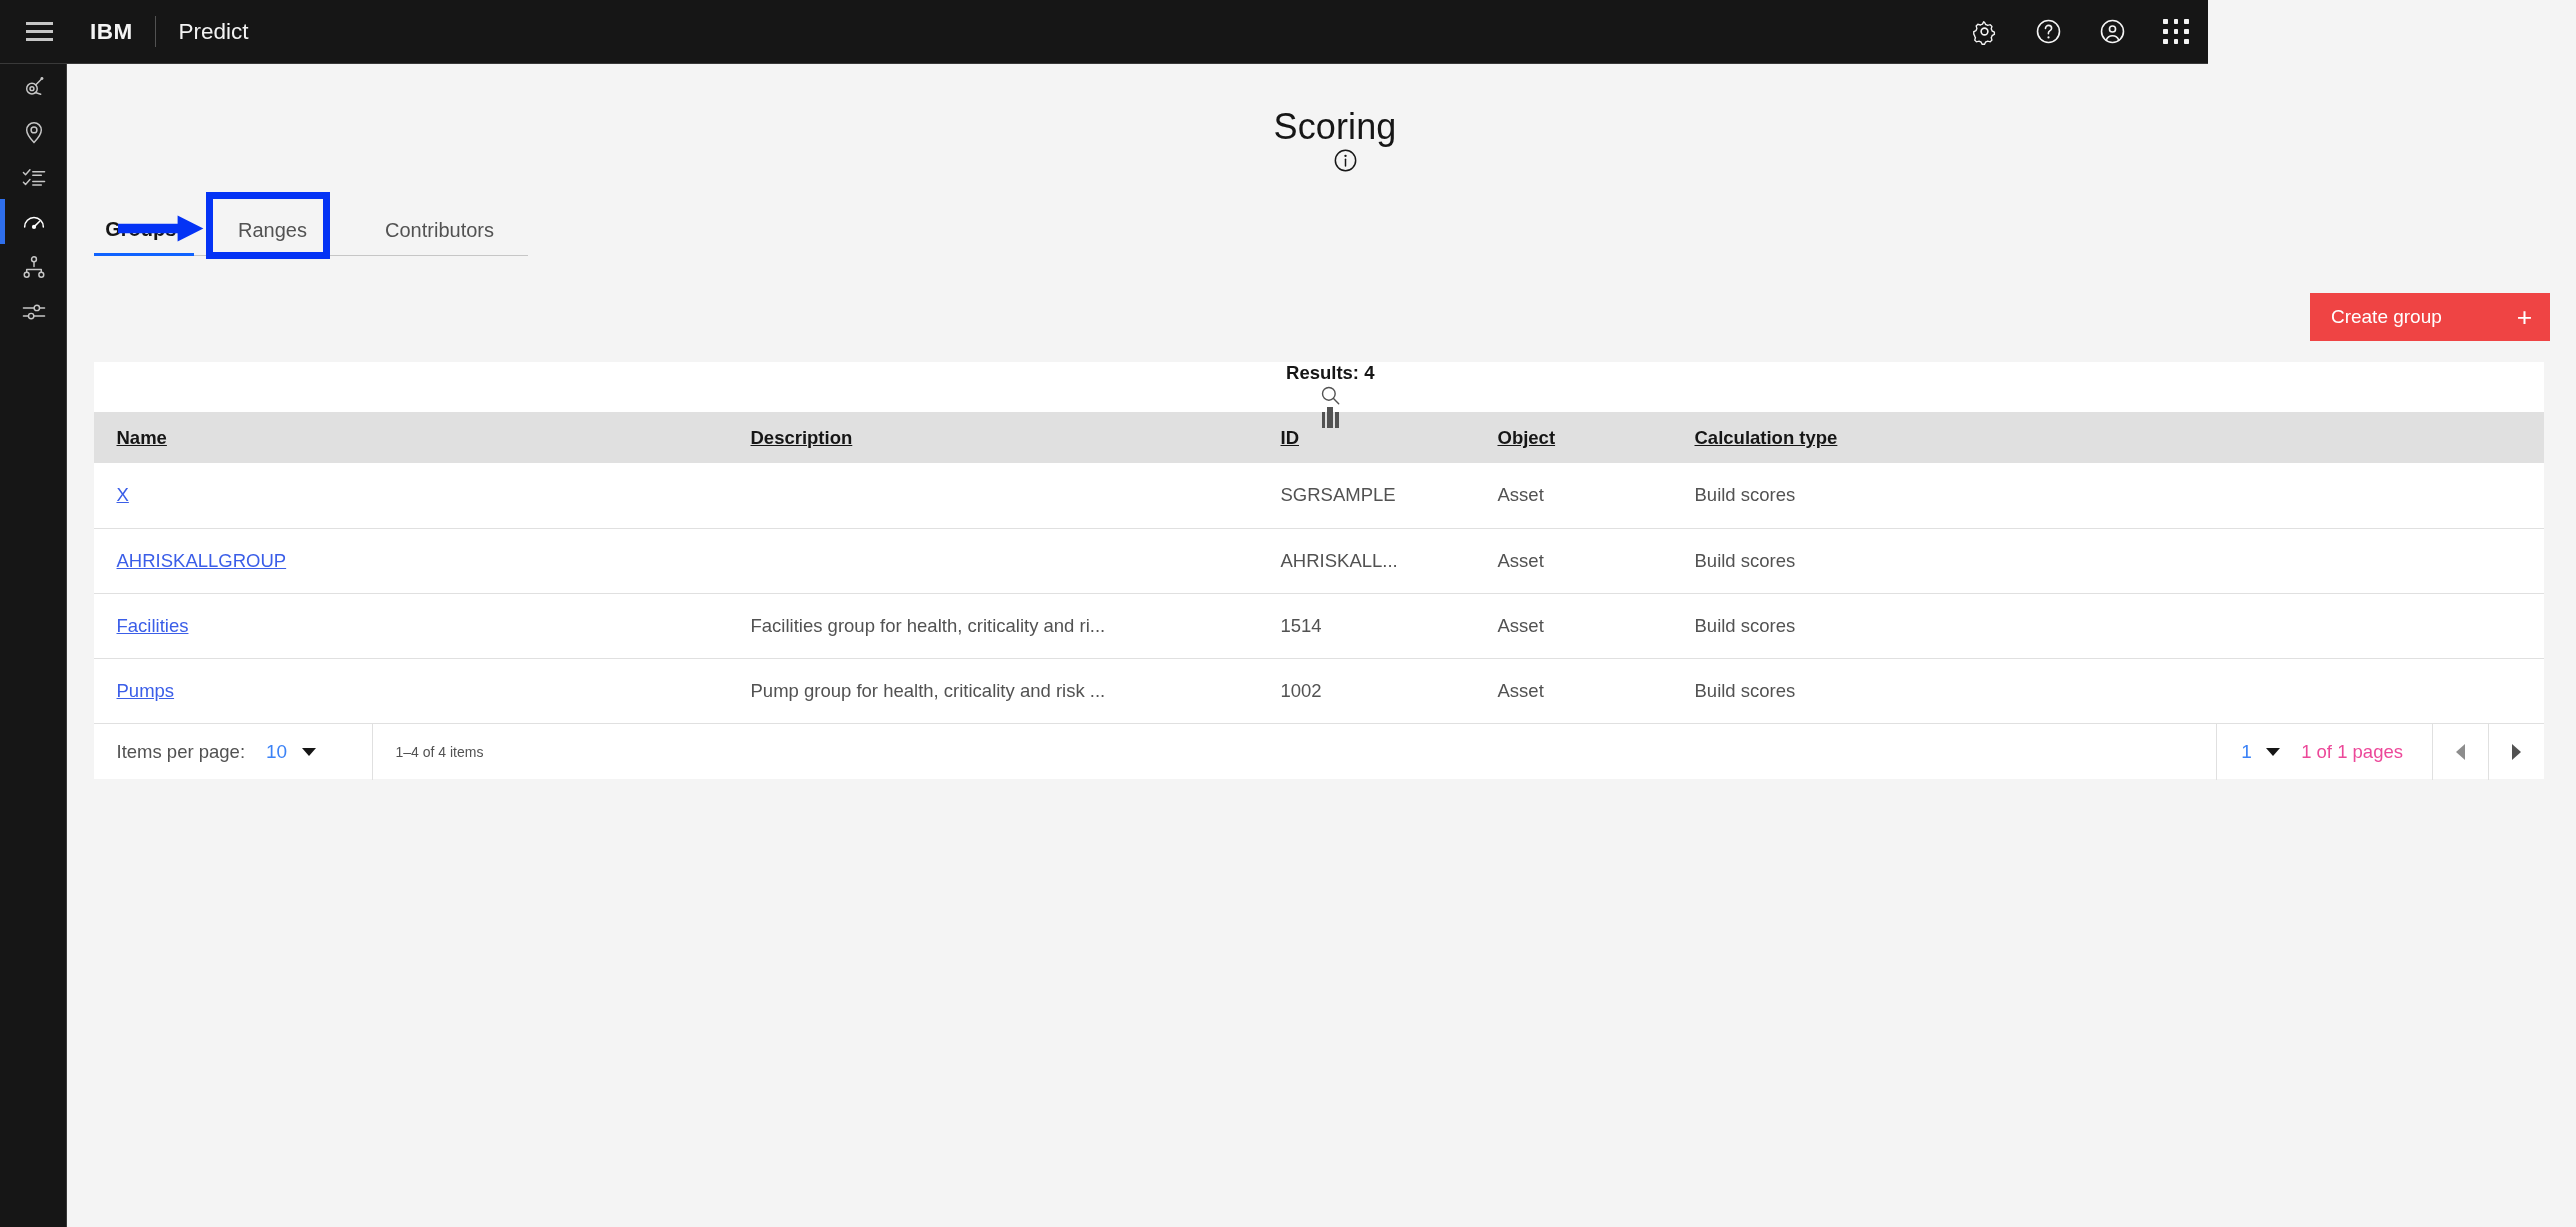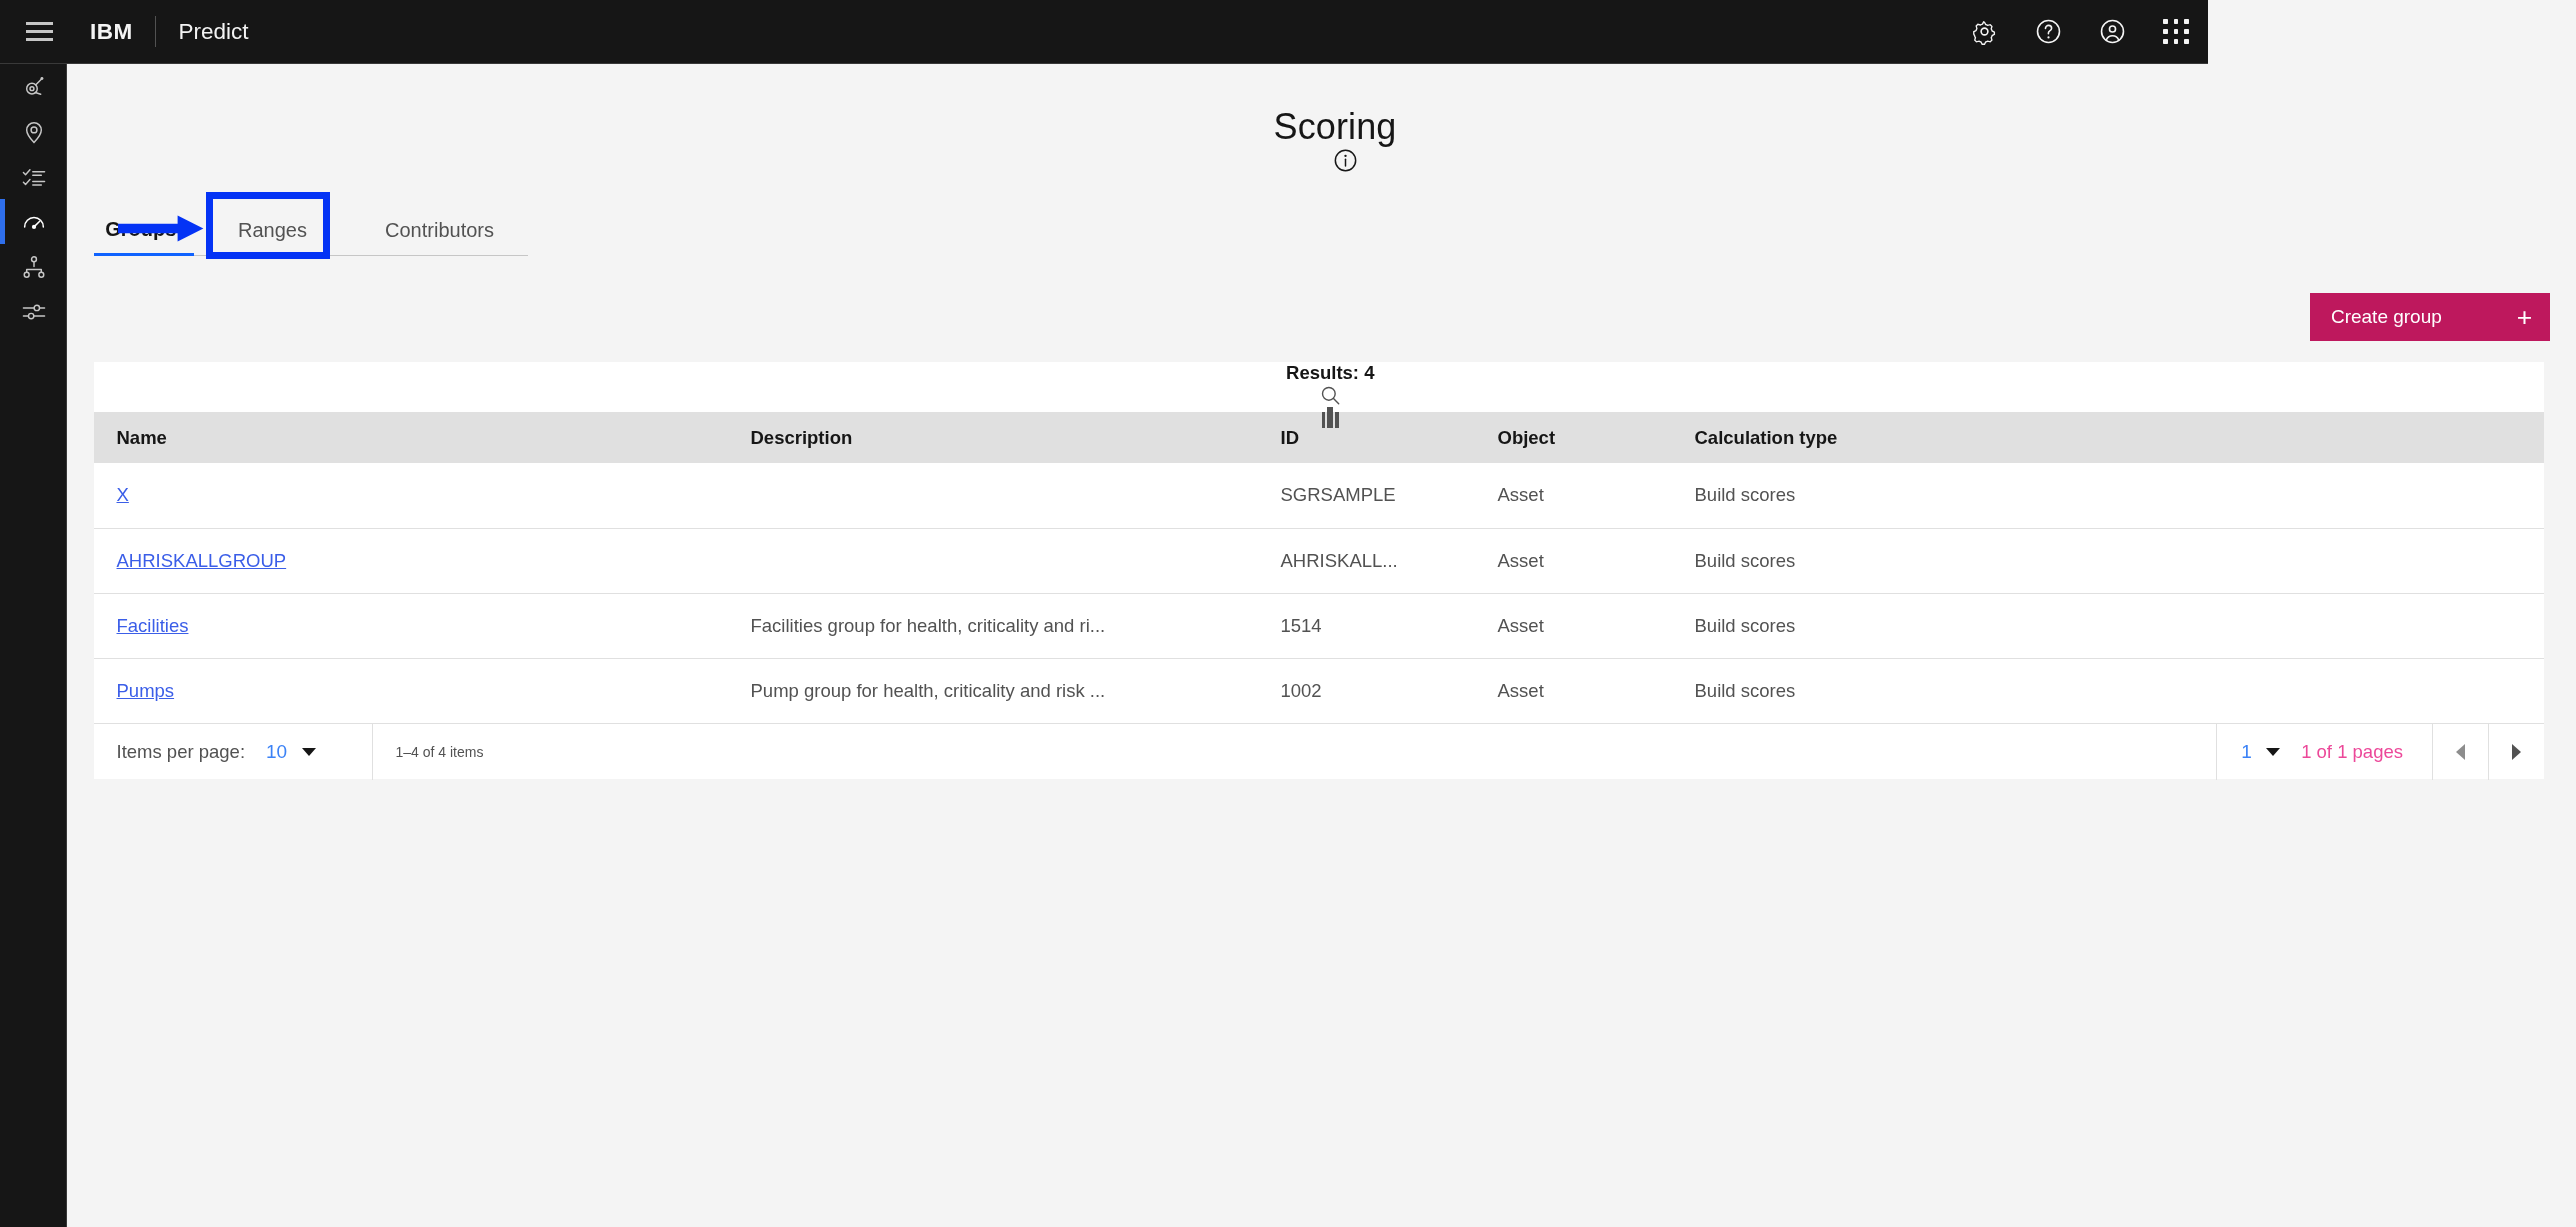--- a/index.html
+++ b/index.html
@@ -134,21 +134,21 @@
   }
 
   
   .create-row {
     display: flex; justify-content: flex-end;
     padding-right: 26px; margin-top: 37px;
   }
   .create-btn {
     display: flex; align-items: center;
     height: 48px; padding: 0 17.7px 0 21px;
-    background: #be185d; color: #ffffff;
+    background: #ef4444; color: #ffffff;
     font-size: 19px; border: none; cursor: pointer;
     min-width: 210px; justify-content: space-between; gap: 48px;
   }
   .create-btn .plus { font-size: 26.5px; line-height: 1; margin-left: 27px; font-weight: 300; }
 
   
   .table-wrap {
     margin: 21px 32px 0 27px;
     background: #ffffff;
     width: 2450px;
@@ -173,20 +173,21 @@
   .col-icon i { display: block; background: #525252; width: 3.2px; }
   .col-icon i.b1 { height: 16px; }
   .col-icon i.b2 { height: 21px; width: 5.6px; }
   .col-icon i.b3 { height: 16px; }
 
   table { width: 100%; border-collapse: collapse; table-layout: fixed; }
   thead tr { background: #e0e0e0; height: 50px; }
   thead th {
     text-align: left; font-size: 18.5px; font-weight: 600; color: #161616;
     padding-left: 22.5px;
+    text-decoration: underline;
   }
   .c-name { width: 634px; }
   .c-desc { width: 530px; }
   .c-id   { width: 217px; }
   .c-obj  { width: 197px; }
   .c-calc { width: auto; }
 
   tbody tr { height: 65px; border-bottom: 0.8px solid #e0e0e0; background: #ffffff; }
   tbody tr:last-child { border-bottom: none; }
   tbody td {

